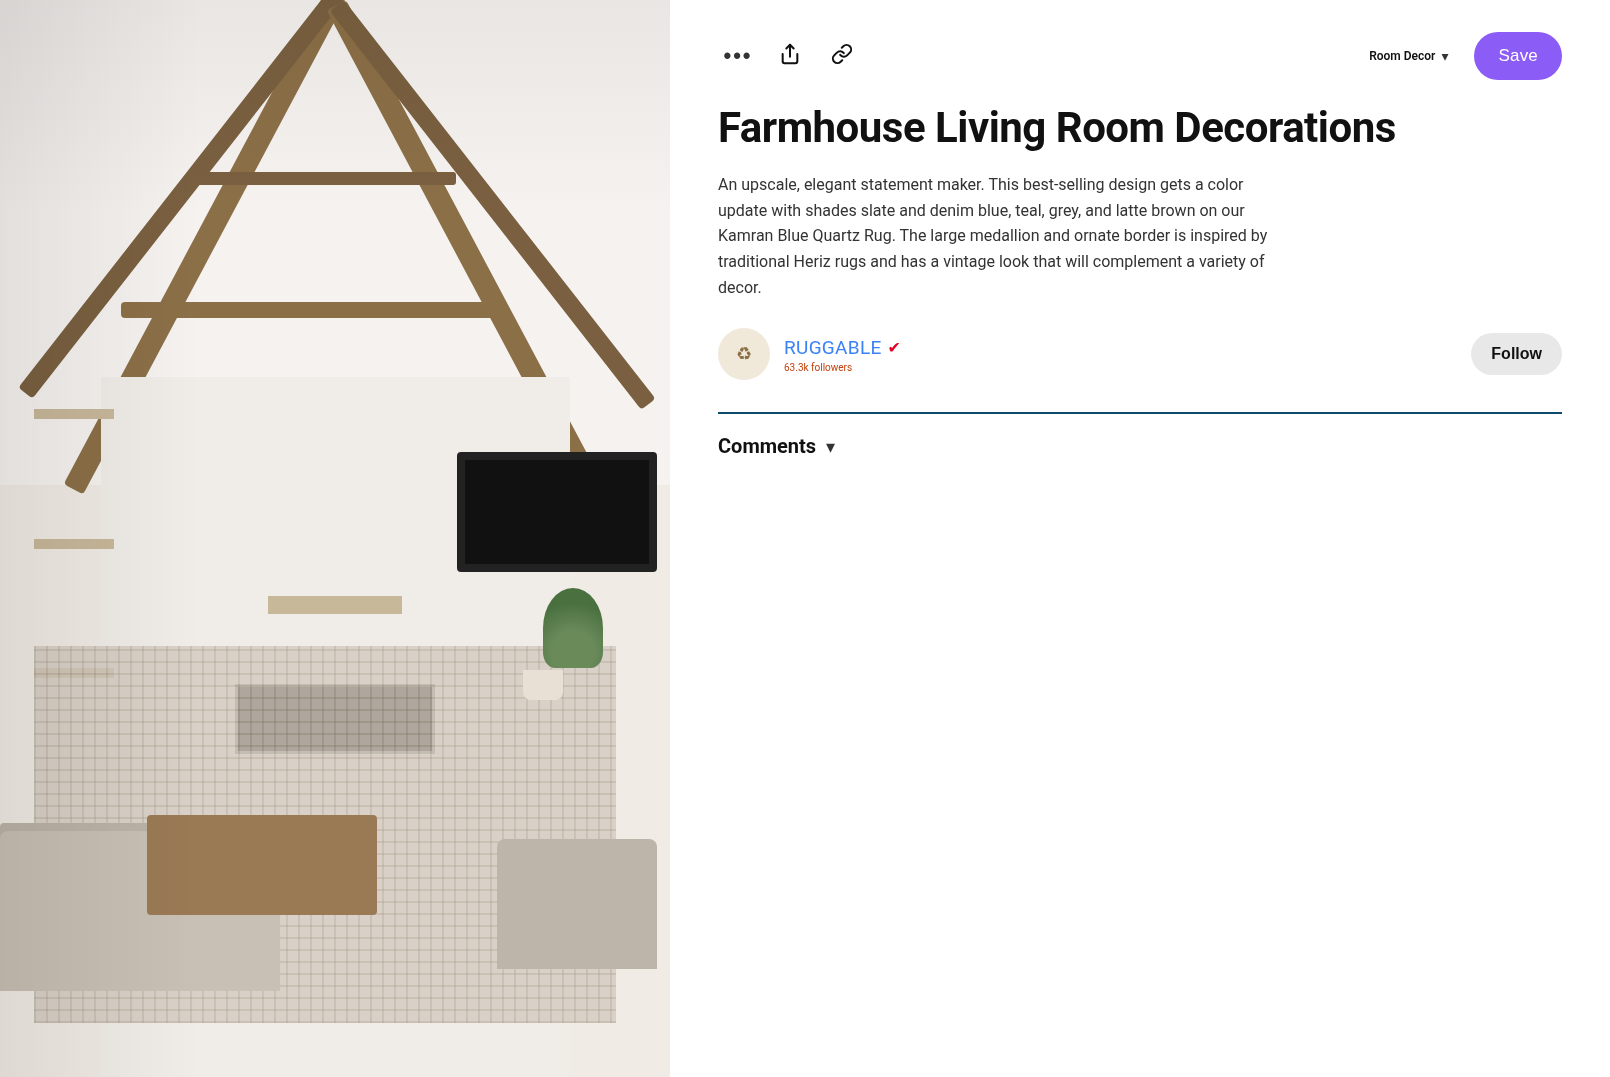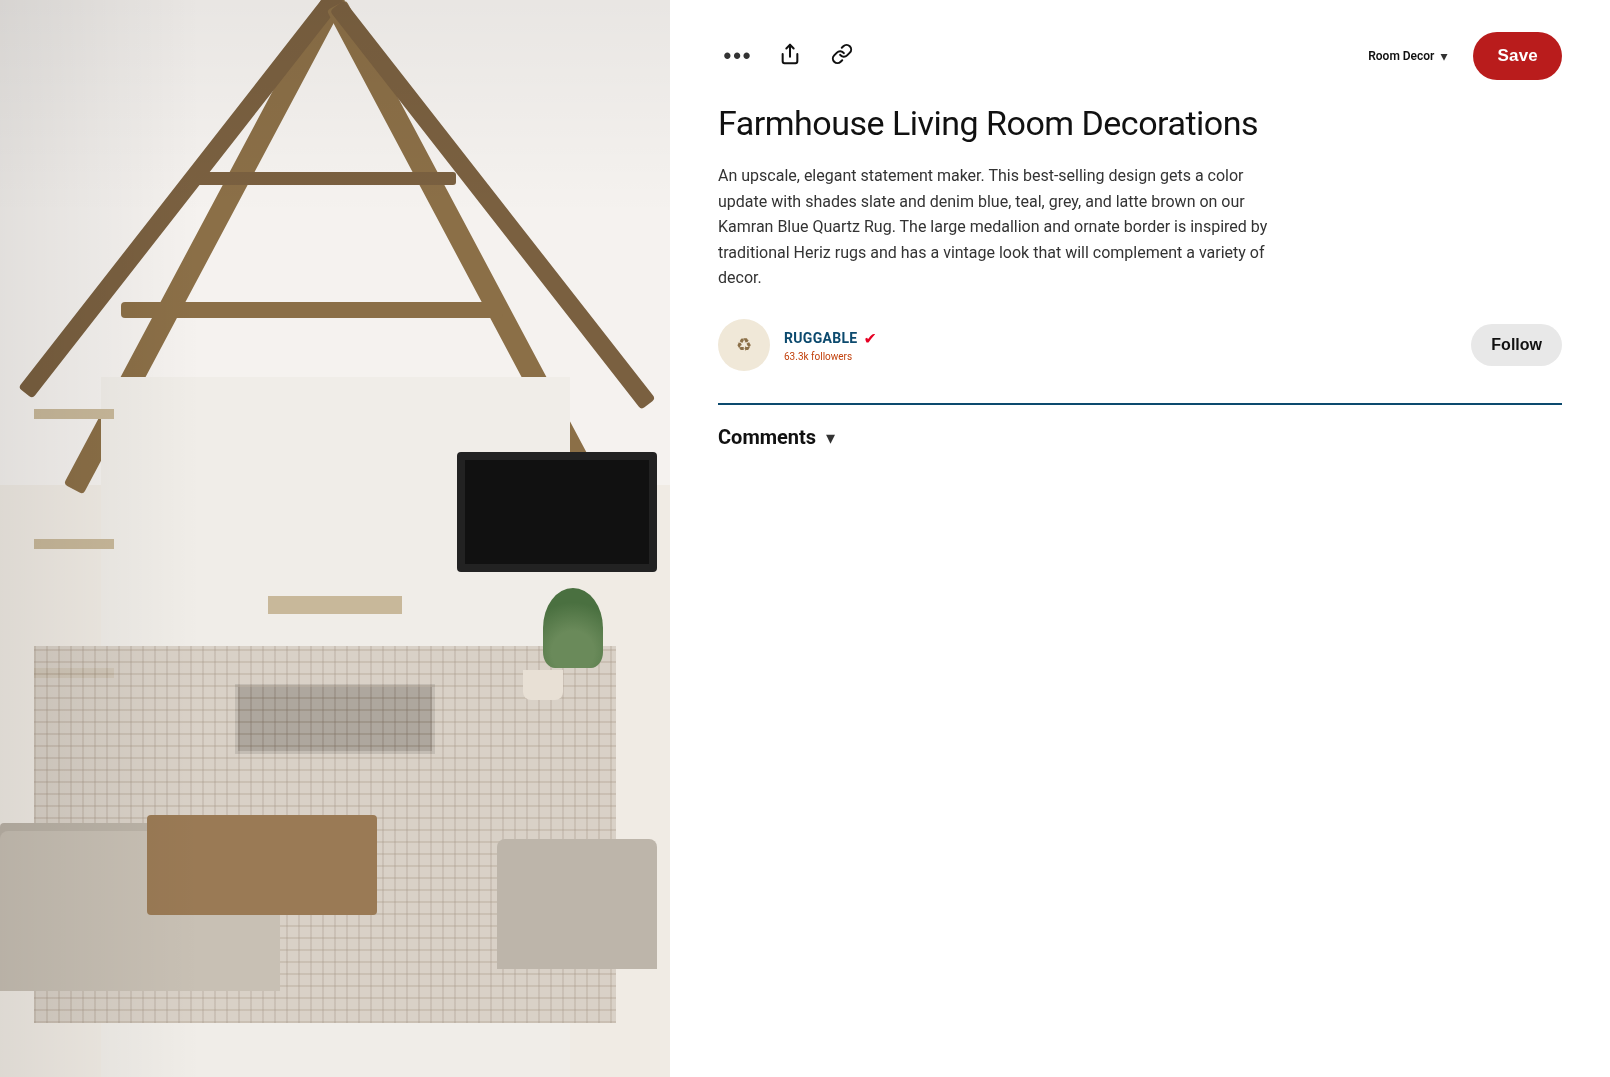--- a/index.html
+++ b/index.html
@@ -304,45 +304,45 @@
       font-weight: 600;
       color: #111;
     }
 
     .chevron-icon {
       font-size: 14px;
       color: #333;
     }
 
     .save-btn {
-      background: #b91c1c;
+      background: #8b5cf6;
       color: #fff;
       border: none;
       border-radius: 24px;
       padding: 14px 24px;
       font-size: 17px;
-      font-weight: 700;
+      font-weight: 400;
       cursor: pointer;
       letter-spacing: 0.2px;
     }
 
     
     .source-link {
       color: #111;
       font-size: 15px;
       text-decoration: underline;
       margin-bottom: 18px;
       display: inline-block;
       cursor: pointer;
     }
 
     
     .pin-title {
-      font-size: 34px;
-      font-weight: 400;
+      font-size: 42px;
+      font-weight: 700;
       color: #111;
       line-height: 1.15;
       margin-bottom: 20px;
       letter-spacing: -0.5px;
     }
 
     
     .pin-description {
       font-size: 16px;
       color: #333;
@@ -378,23 +378,23 @@
     }
 
     .creator-name-row {
       display: flex;
       align-items: center;
       gap: 6px;
       margin-bottom: 3px;
     }
 
     .creator-name {
-      font-size: 14px;
-      font-weight: 700;
-      color: #0c4a6e;
+      font-size: 19px;
+      font-weight: 400;
+      color: #3b82f6;
       letter-spacing: 0.3px;
     }
 
     .verified-icon {
       color: #e60023;
       font-size: 16px;
     }
 
     .creator-followers {
       font-size: 10px;

